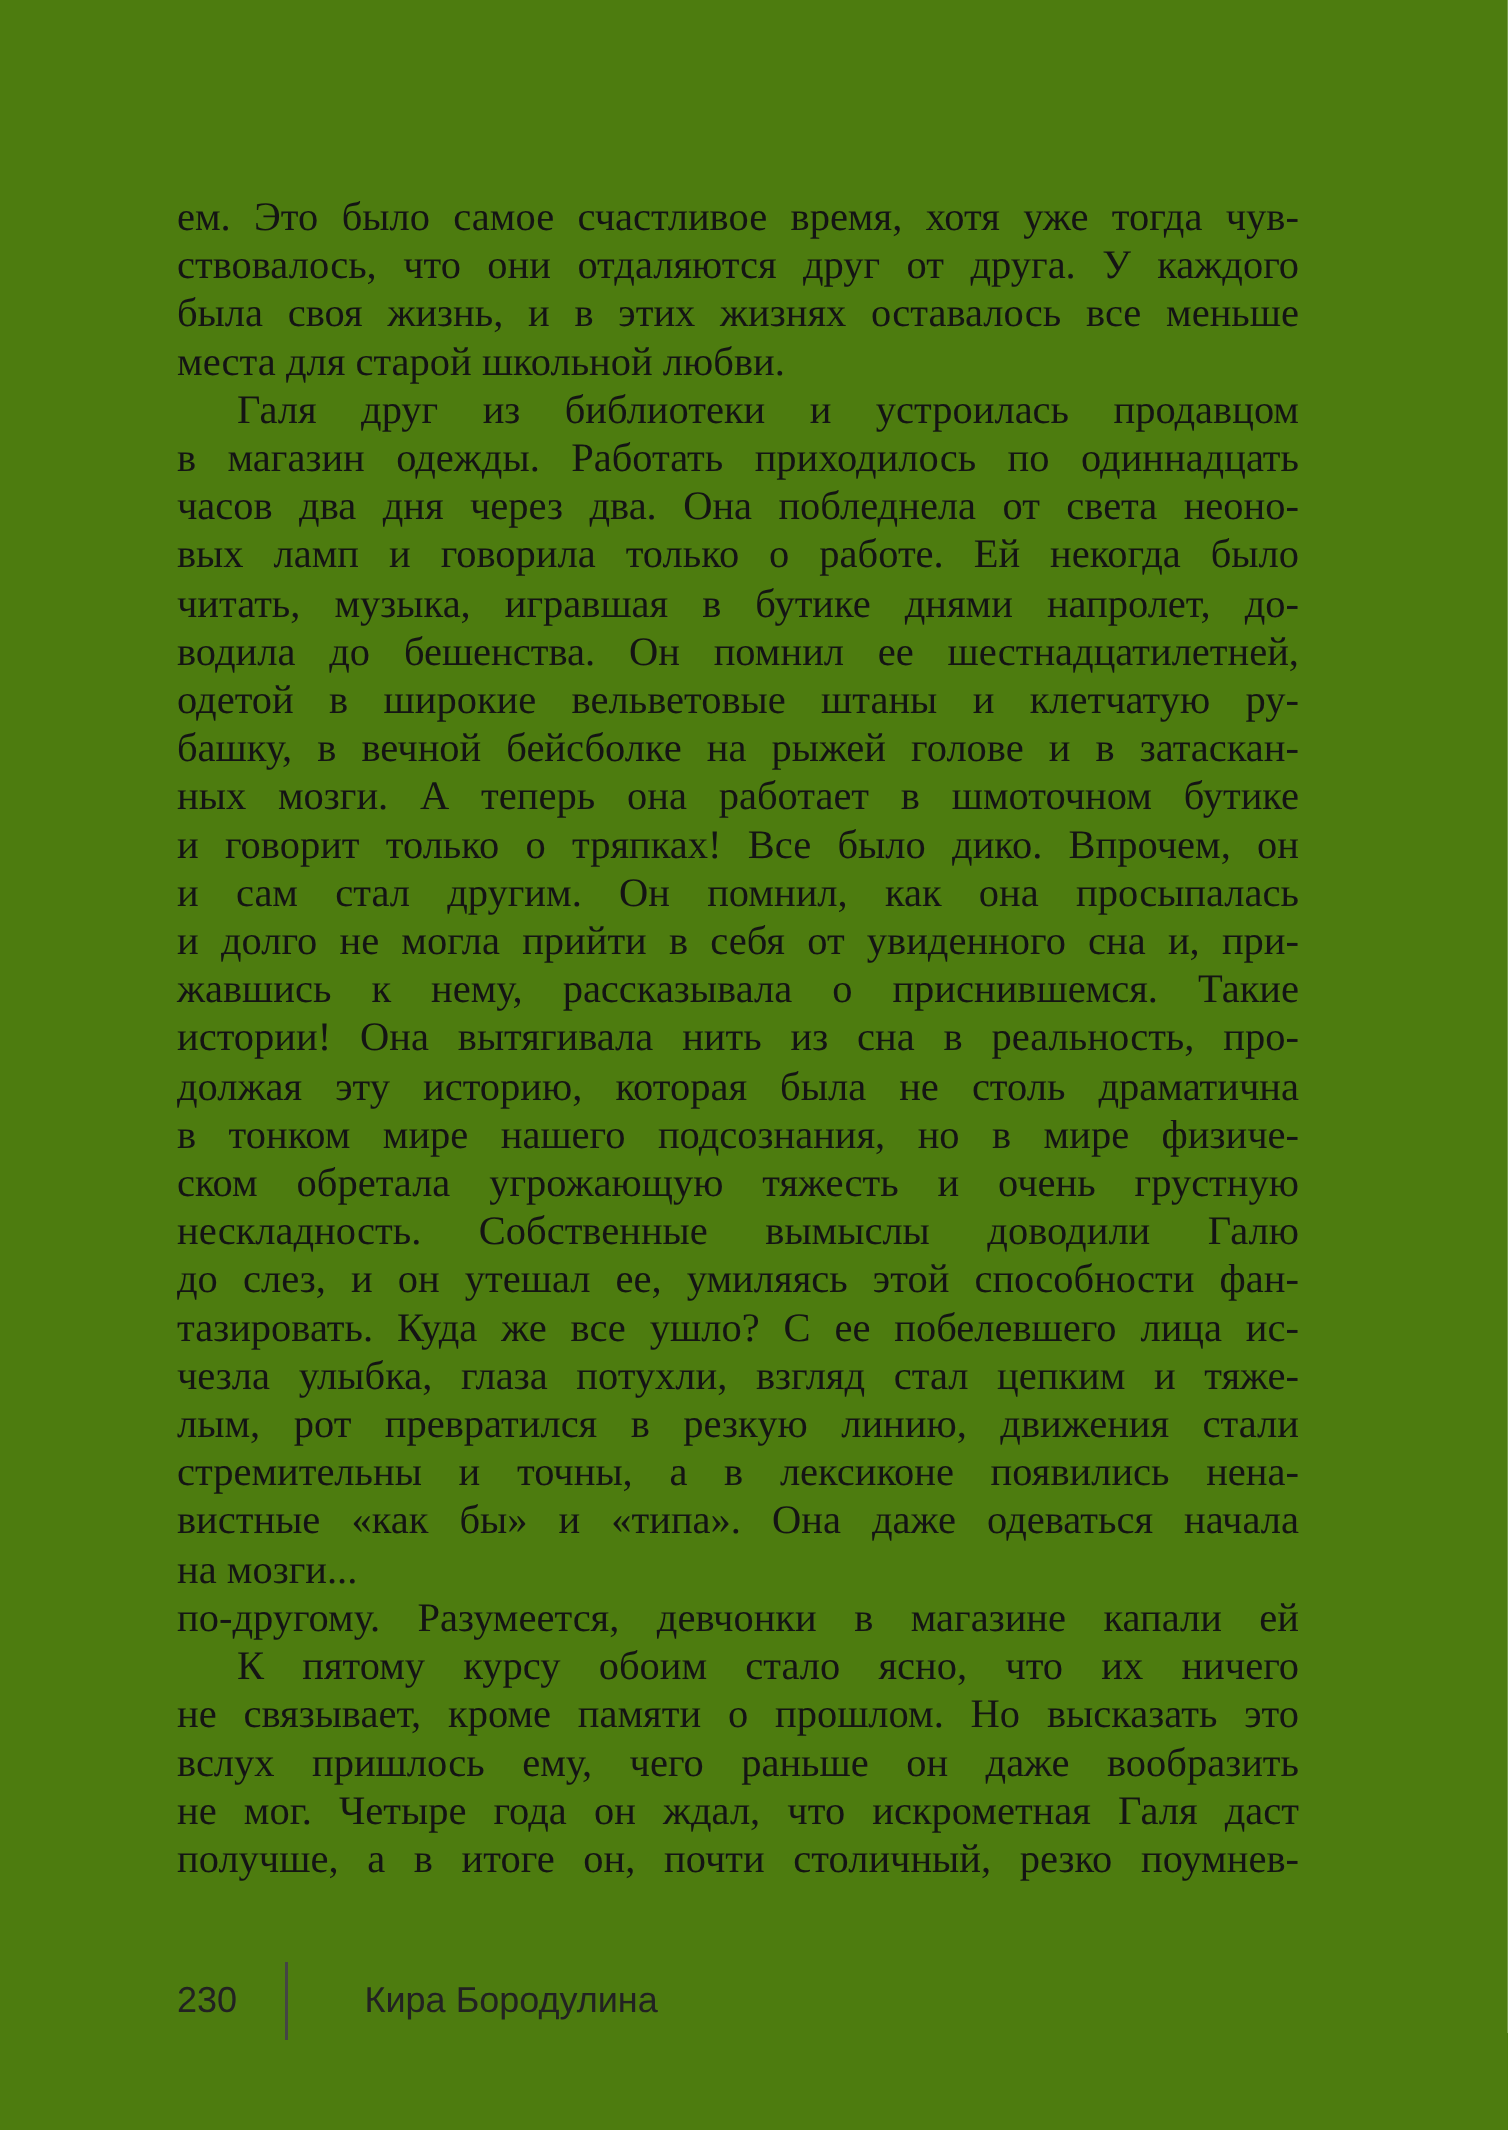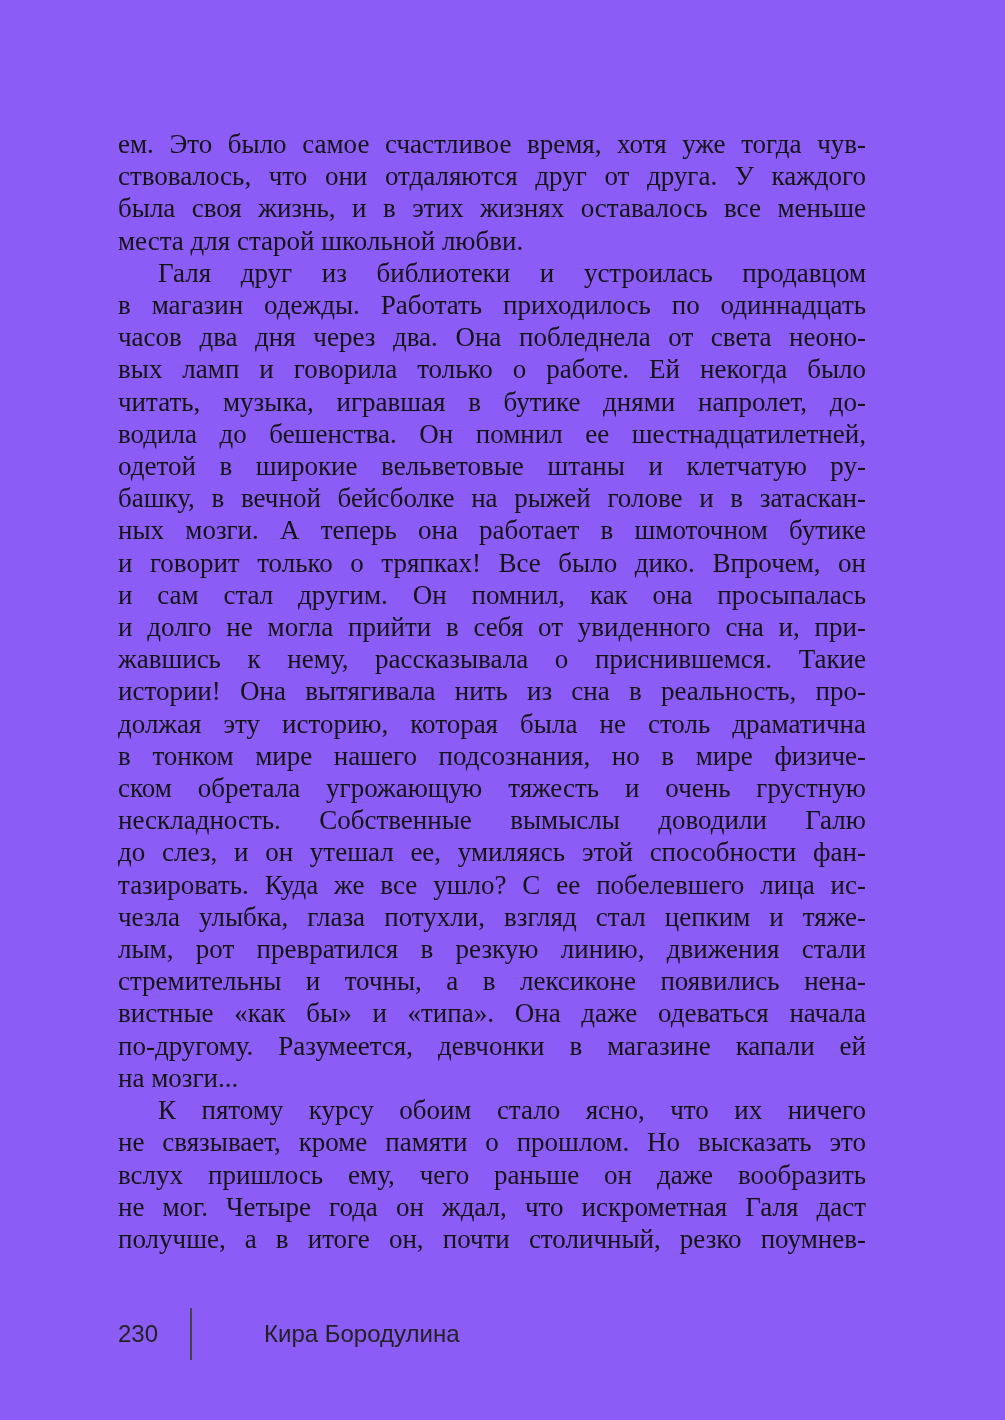--- a/index.html
+++ b/index.html
@@ -9,21 +9,21 @@
   body {
     width: 1005px;
     height: 1420px;
     background: #ffffff;
     position: relative;
     overflow: hidden;
   }
   .page {
     position: absolute;
     inset: 0;
-    background: #8b5cf6;
+    background: #4d7c0f;
   }
   .text-block {
     position: absolute;
     left: 118px;
     top: 128px;
     width: 748px;
     font-family: "Liberation Serif", "DejaVu Serif", serif;
     font-size: 27px;
     line-height: 32.2px;
     color: #141414;
@@ -57,21 +57,21 @@
     width: 72px;
     flex: 0 0 72px;
   }
   .footer-divider {
     width: 2px;
     height: 52px;
     background: #444444;
     flex: 0 0 2px;
   }
   .author-name {
-    margin-left: 72px;
+    margin-left: 51px;
     white-space: nowrap;
   }
 </style>
 </head>
 <body style="background: rgb(255, 255, 255);">
 
 <div class="page">
 
   <div class="text-block" style="color: rgb(20, 20, 20);">
       <div class="paragraph">
@@ -98,22 +98,22 @@
         <div class="line">должая эту историю, которая была не столь драматична</div>
         <div class="line">в тонком мире нашего подсознания, но в мире физиче-</div>
         <div class="line">ском обретала угрожающую тяжесть и очень грустную</div>
         <div class="line">нескладность. Собственные вымыслы доводили Галю</div>
         <div class="line">до слез, и он утешал ее, умиляясь этой способности фан-</div>
         <div class="line">тазировать. Куда же все ушло? С ее побелевшего лица ис-</div>
         <div class="line">чезла улыбка, глаза потухли, взгляд стал цепким и тяже-</div>
         <div class="line">лым, рот превратился в резкую линию, движения стали</div>
         <div class="line">стремительны и точны, а в лексиконе появились нена-</div>
         <div class="line">вистные «как бы» и «типа». Она даже одеваться начала</div>
+        <div class="line no-justify-last">на мозги...</div>
         <div class="line">по-другому. Разумеется, девчонки в магазине капали ей</div>
-        <div class="line no-justify-last">на мозги...</div>
       </div>
       <div class="paragraph">
         <div class="line indent">К пятому курсу обоим стало ясно, что их ничего</div>
         <div class="line">не связывает, кроме памяти о прошлом. Но высказать это</div>
         <div class="line">вслух пришлось ему, чего раньше он даже вообразить</div>
         <div class="line">не мог. Четыре года он ждал, что искрометная Галя даст</div>
         <div class="line">получше, а в итоге он, почти столичный, резко поумнев-</div>
       </div>
     </div>
 

